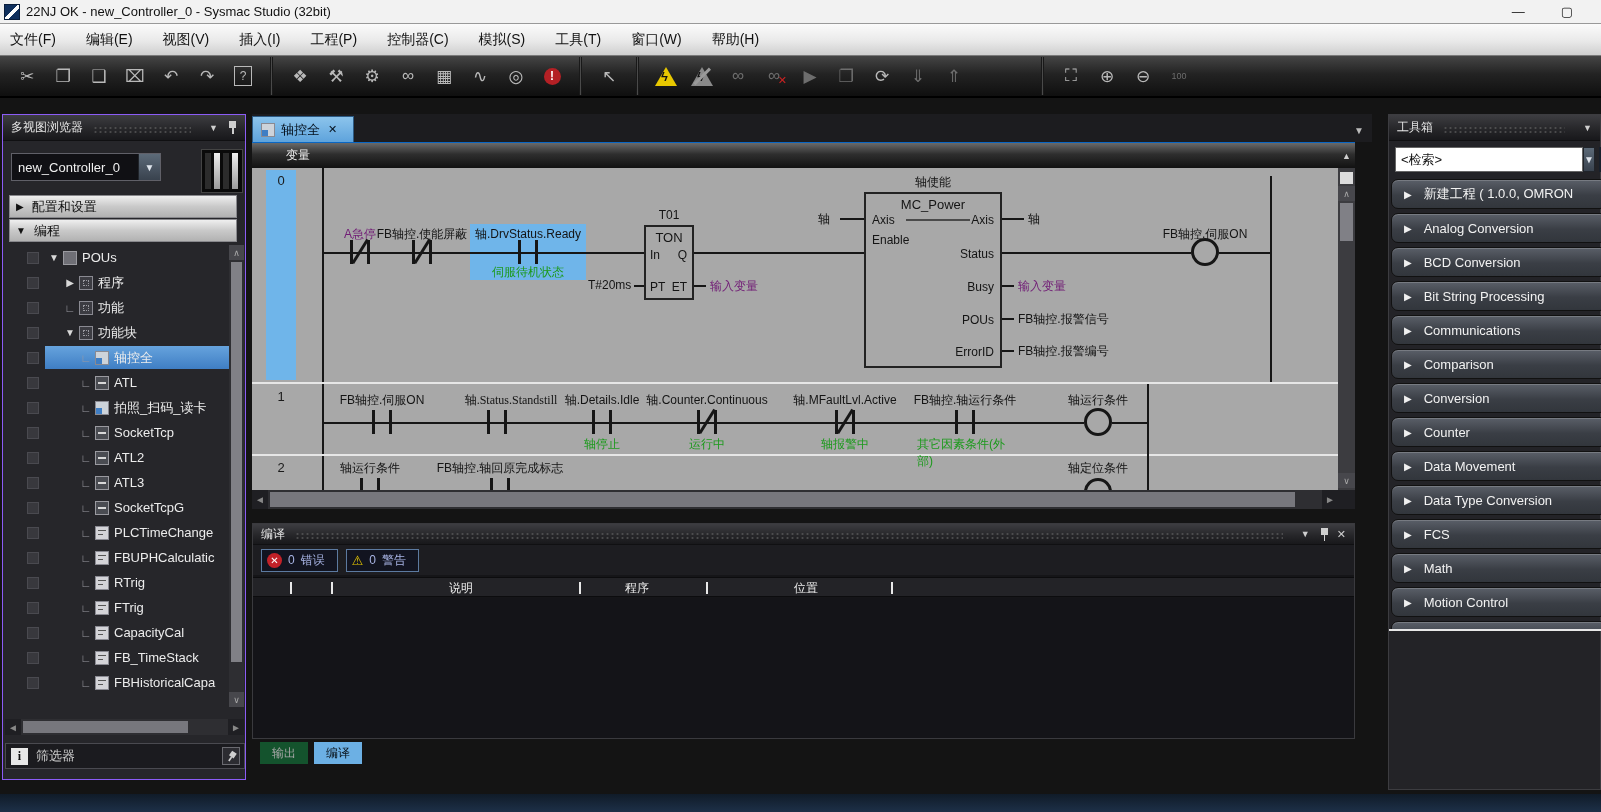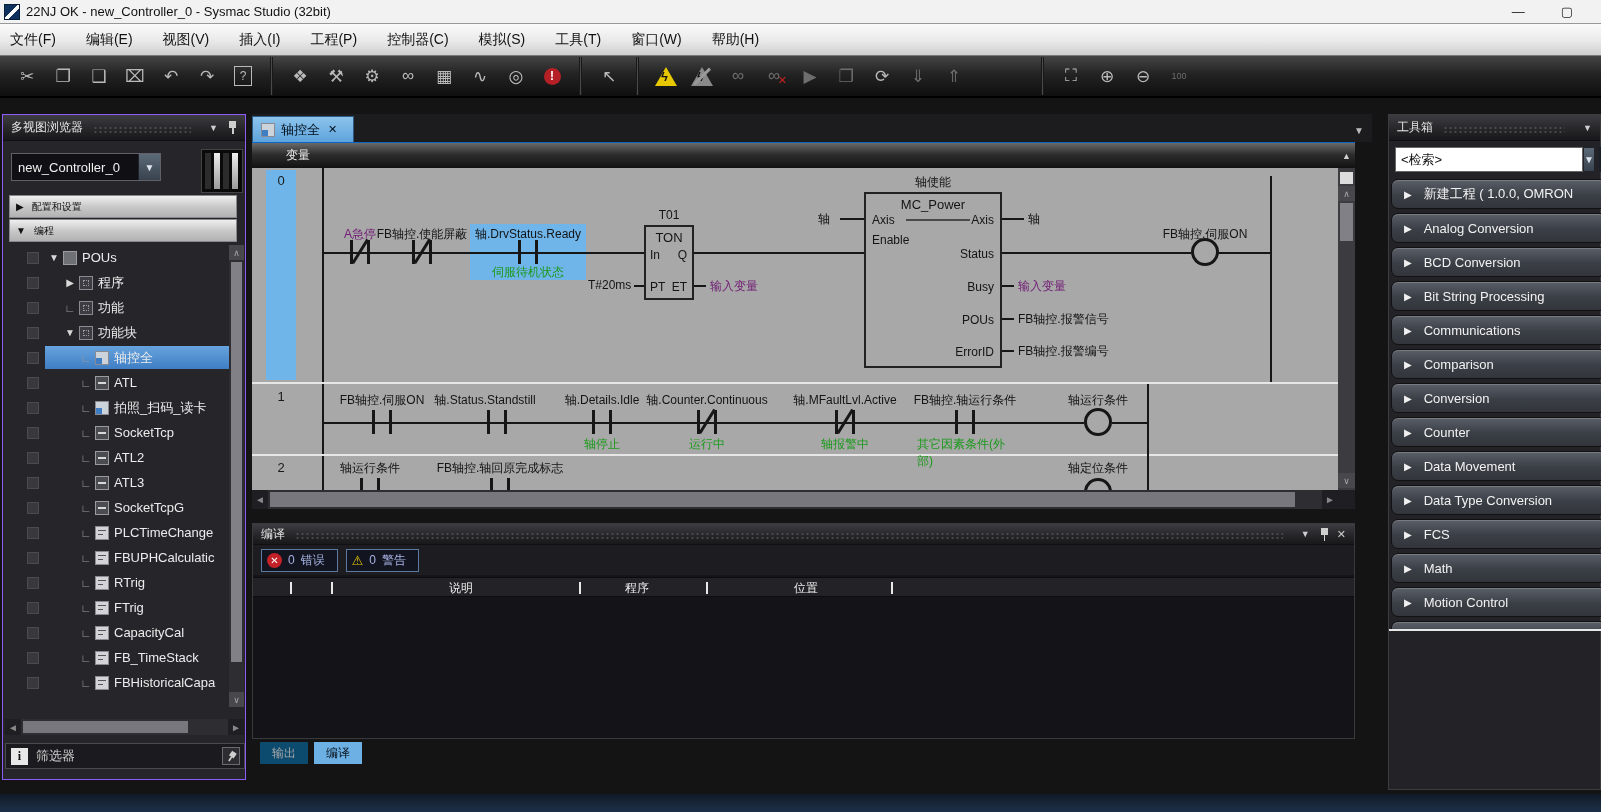--- a/index.html
+++ b/index.html
@@ -49,21 +49,21 @@
 
   
   .ctrl-select { position:absolute; left:8px; top:38px; width:150px; height:28px; background:#101014; border:1px solid #606068; display:flex; align-items:center; }
   .ctrl-select .val { flex:1; color:#f0f0f0; font-size:13px; padding-left:6px; white-space:nowrap; }
   .ctrl-select .dd { width:22px; height:100%; background:linear-gradient(#5c6a78,#39424e); border-left:1px solid #20242a; color:#dfe5ec; font-size:10px; display:flex; align-items:center; justify-content:center; }
   .plc-thumb { position:absolute; left:198px; top:34px; width:42px; height:44px; background:#0a0a0a; border:1px solid #444; display:flex; gap:3px; padding:3px; }
   .plc-thumb i { display:block; width:6px; height:100%; background:linear-gradient(#efefef,#9a9a9a); }
   .plc-thumb i.dark { background:#2c2c2c; }
   .secbar { position:absolute; left:6px; width:228px; height:23px; background:linear-gradient(#efefef,#c9c9c9 50%,#b2b2b2); border:1px solid #88888c; display:flex; align-items:center; gap:8px; padding-left:6px; }
   .secbar .arr { font-size:10px; color:#111; }
-  .secbar .lbl { font-size:10px; color:#111;font-family:Liberation Serif, serif; }
+  .secbar .lbl { font-size:13px; color:#111;font-family:Liberation Serif, serif; }
   .tree { position:absolute; left:2px; top:130px; width:224px; height:462px; overflow:hidden; }
   .trow { position:absolute; left:0; width:224px; height:25px; display:flex; align-items:center; }
   .trow .chk { width:12px; height:12px; background:#38383d; border:1px solid #4a4a50; margin-left:22px; flex:none; }
   .trow .arr { color:#d8d8d8; font-size:10px; width:14px; text-align:center; flex:none; }
   .trow .leaf { color:#9a9aa2; font-size:11px; width:14px; text-align:center; flex:none; }
   .trow .tlabel { color:#ececec; font-size:13px; white-space:nowrap; padding-left:5px; }
   .trow.sel .hl { position:absolute; left:40px; right:0; top:1px; bottom:1px; background:linear-gradient(#66a3dd,#3f7ec4); z-index:0; }
   .trow > * { position:relative; z-index:1; }
   .mini-icon { width:14px; height:14px; flex:none; margin-left:2px; position:relative; }
   .mi-pou  { background:#6f6f76; border:1px solid #9a9aa0; }
@@ -129,21 +129,21 @@
   .badge { display:flex; align-items:center; gap:6px; border:1px solid #5c7aa0; background:#121420; color:#a8b4e4; font-size:12px; padding:2px 12px 2px 5px; }
   .badge .bx { width:15px; height:15px; border-radius:50%; background:#c22128; color:#fff; font-size:10px; font-weight:bold; display:flex; align-items:center; justify-content:center; }
   .badge .bw { color:#e8c800; font-size:13px; line-height:13px; }
   .colhead { position:absolute; left:0; top:53px; width:100%; height:20px; background:#232327; border-top:1px solid #0c0c0e; border-bottom:1px solid #0c0c0e; }
   .colhead .tick { position:absolute; top:4px; width:2px; height:12px; background:#e8e8e8; }
   .colhead .cl { position:absolute; top:2px; transform:translateX(-50%); font-size:12px; color:#ececec; }
   .bbody { position:absolute; left:0; top:74px; right:0; bottom:0; background:#141418; }
 
   .bottomtabs { left:252px; top:742px; width:1103px; height:24px; display:flex; gap:6px; padding-left:8px; }
   .btab { height:22px; padding:0 12px; font-size:12px; display:flex; align-items:center; }
-  .btab.inactive { background:#0c4a6e; color:#a8a8a8; }
+  .btab.inactive { background:#14532d; color:#a8a8a8; }
   .btab.active { background:#6cb0e4; color:#081018; }
 
   
   .toolbox { left:1388px; top:114px; width:213px; height:676px; background:#232327; border:1px solid #3c3c40; }
   .searchrow { position:absolute; left:6px; top:32px; width:202px; height:40px; display:flex; }
   .searchrow input { flex:1; height:25px; border:1px solid #666; background:#fff; color:#111; font-size:13px; padding:0 5px; font-family:inherit; }
   .searchrow .sdd { width:22px; height:25px; background:linear-gradient(#5c6a78,#39424e); border:1px solid #20242a; color:#dfe5ec; font-size:10px; display:flex; align-items:center; justify-content:center; }
   .searchrow .sgo { width:24px; height:25px; margin-left:4px; background:linear-gradient(#4a6a8c,#2c4460); border:1px solid #18202c; position:relative; }
   .cats { position:absolute; left:0; top:64px; width:213px; height:450px; overflow:hidden; }
   .catbtn { position:absolute; left:2px; width:216px; height:30px; border-radius:7px; background:linear-gradient(#5a5f68,#3a3e45 55%,#32363c); border:1px solid #111; box-shadow:inset 0 1px 0 rgba(255,255,255,.18); display:flex; align-items:center; gap:12px; padding-left:12px; }
@@ -503,21 +503,21 @@
   <div class="vwire" style="left:895px; top:216px; height:106px;"></div>
 
   <span class="clabel" style="left:130px; top:224px;">FB轴控.伺服ON</span>
   <div class="contact" style="left:110px; top:242px;">
       <div class="bars">
         <i class="l"></i>
         <i class="r"></i>
       </div>
     </div>
 
-  <span class="clabel" style="left:233px; top:224px;">轴.Status.Standstill</span>
+  <span class="clabel" style="left:259px; top:224px;font-family:Liberation Serif, serif;">轴.Status.Standstill</span>
   <div class="contact" style="left:225px; top:242px;">
       <div class="bars">
         <i class="l"></i>
         <i class="r"></i>
       </div>
     </div>
 
   <span class="clabel" style="left:350px; top:224px;">轴.Details.Idle</span>
   <div class="contact" style="left:330px; top:242px;">
       <div class="bars">

